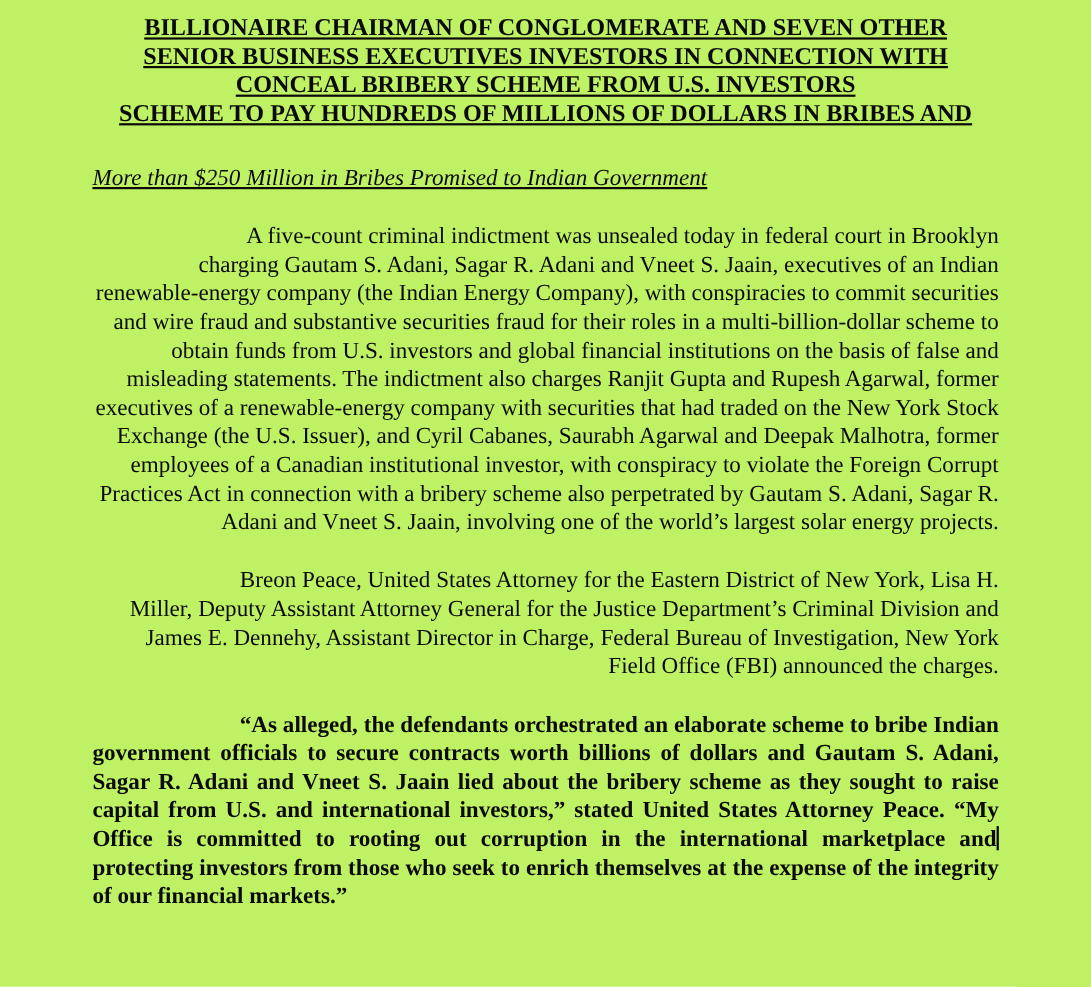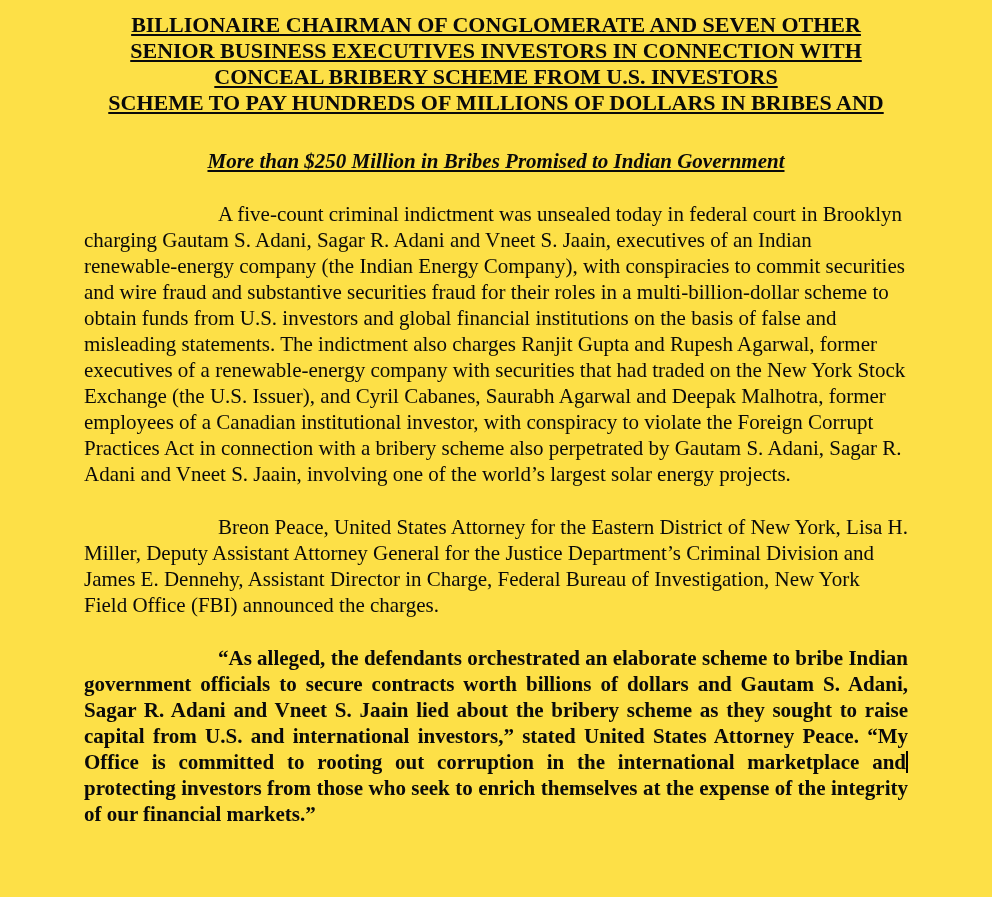--- a/index.html
+++ b/index.html
@@ -12,51 +12,51 @@
     height: 897px;
     overflow: hidden;
     font-family: "Liberation Serif", "DejaVu Serif", serif;
     color: #0a0a0a;
   }
   .doc {
     box-sizing: border-box;
     width: 992px;
     height: 897px;
     padding: 12px 84px 0 84px;
-    background: #fde047;
+    background: #bef264;
   }
   .headline {
     margin: 0 -22px;
     text-align: center;
     font-weight: bold;
     font-size: 22px;
     line-height: 26px;
   }
   .headline-line {
     text-decoration: underline;
     white-space: nowrap;
   }
   .subheadline {
     margin: 32px 0 0 0;
-    text-align: center;
-    font-weight: bold;
+    text-align: left;
+    font-weight: normal;
     font-style: italic;
     font-size: 21px;
     line-height: 26px;
   }
   .subheadline-line {
     text-decoration: underline;
     white-space: nowrap;
   }
   .para {
     margin: 27px 0 0 0;
     font-size: 21px;
     line-height: 26px;
     text-indent: 134px;
-    text-align: left;
+    text-align: right;
   }
   .para.justified {
     text-align: justify;
     font-weight: bold;
   }
   .text-caret {
     display: inline-block;
     width: 0;
     height: 22px;
     border-left: 2px solid #000000;

